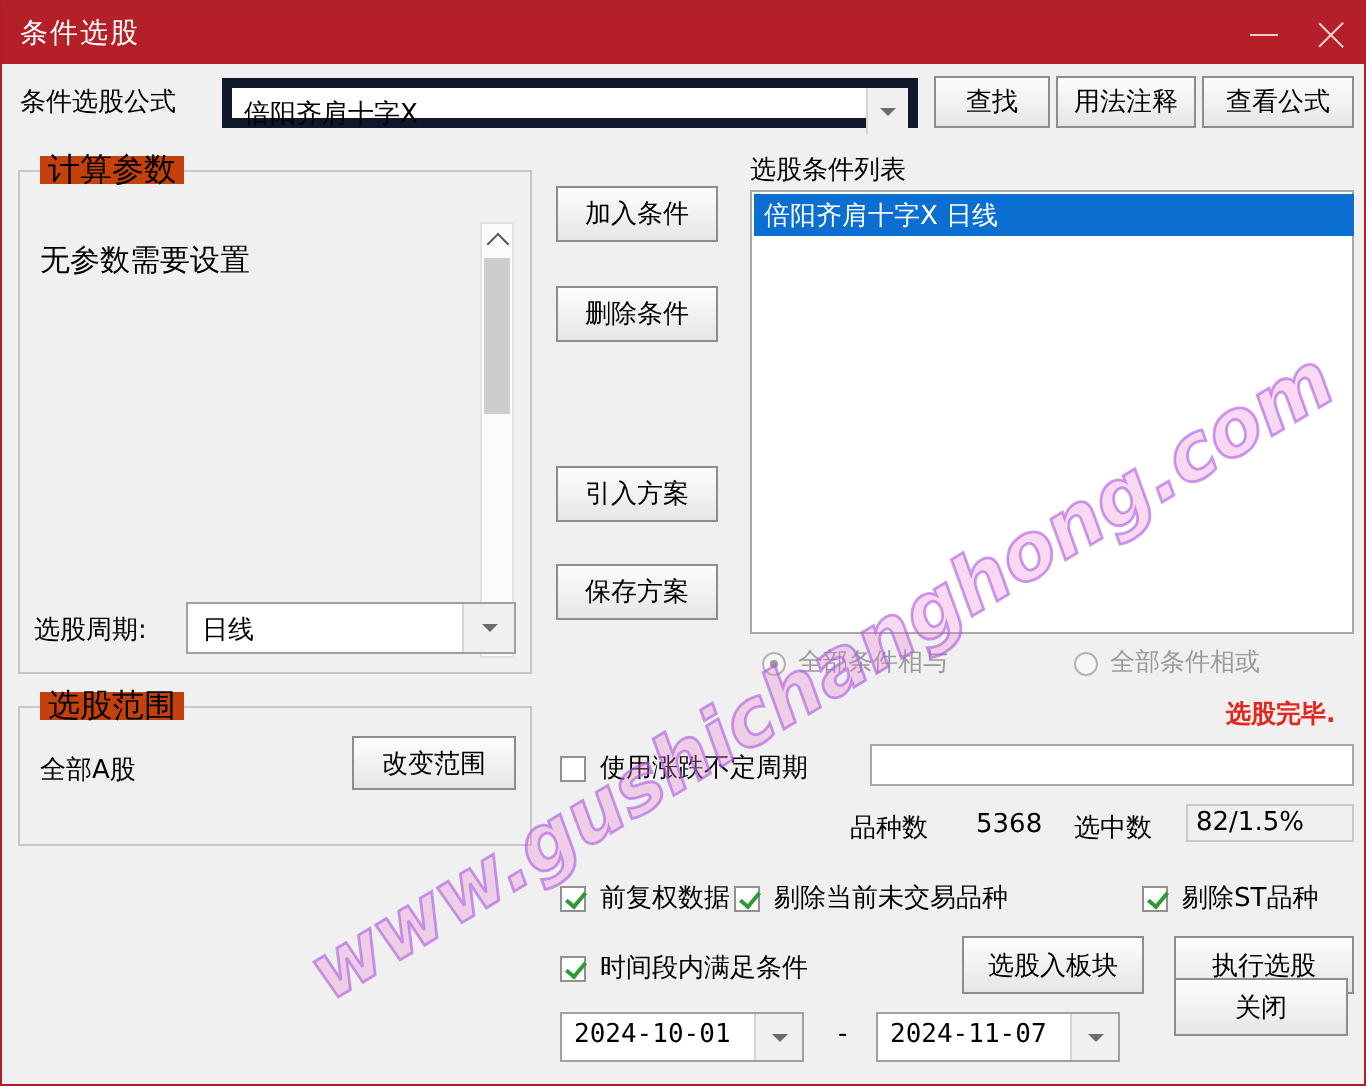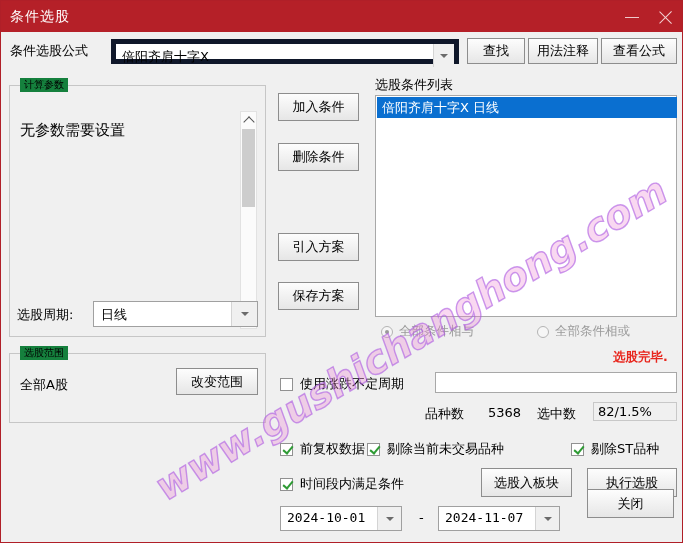--- a/index.html
+++ b/index.html
@@ -37,22 +37,22 @@
         border-top:4px solid #6b6b6b;}
   .btn{background:linear-gradient(#fdfdfd,#e6e6e6);border:1px solid #8d8d8d;
        box-sizing:border-box;display:flex;align-items:center;justify-content:center;
        font-size:13px;color:#000;cursor:default;}
   #btn-find{position:absolute;left:466px;top:6px;width:58px;height:26px;}
   #btn-usage{position:absolute;left:527px;top:6px;width:70px;height:26px;}
   #btn-view{position:absolute;left:600px;top:6px;width:76px;height:26px;}
 
   
   .group{position:absolute;border:1px solid #c6c6c6;box-sizing:border-box;background:transparent;}
-  .group > .gtitle{position:absolute;left:10px;top:-8px;background:#15803d;
-                   padding:0 4px;font-size:10px;line-height:14px;}
+  .group > .gtitle{position:absolute;left:10px;top:-8px;background:#c2410c;
+                   padding:0 4px;font-size:16px;line-height:14px;}
 
   #grp-params{left:8px;top:84px;width:257px;height:252px;}
   .params-text{position:absolute;left:10px;top:35px;font-size:15px;}
   .scroll{position:absolute;right:8px;top:25px;width:17px;height:218px;
           background:#fbfbfb;border:1px solid #e2e2e2;box-sizing:border-box;}
   .sc-arrow{position:absolute;left:0;width:15px;height:15px;background:#fbfbfb;}
   .sc-arrow.up{top:0;}
   .sc-arrow.dn{bottom:0;}
   .chev{position:absolute;left:50%;top:50%;width:7px;height:7px;margin-left:-4px;margin-top:-5px;
         border-right:1.6px solid #555;border-bottom:1.6px solid #555;}

